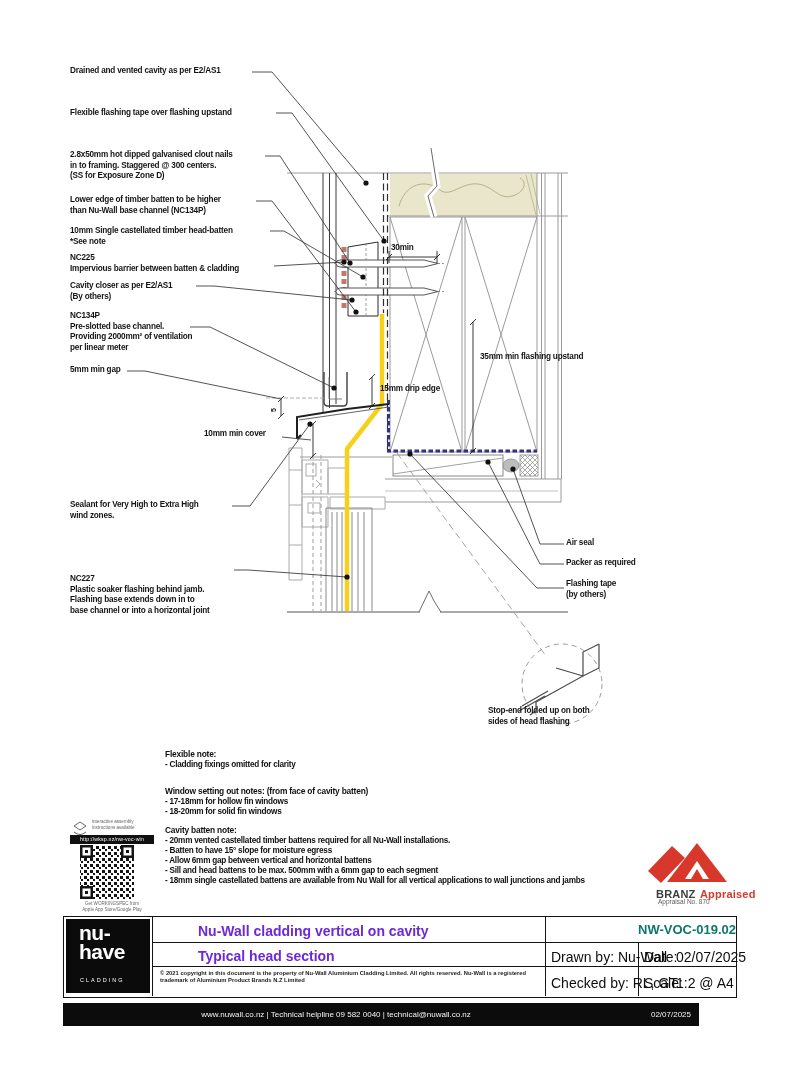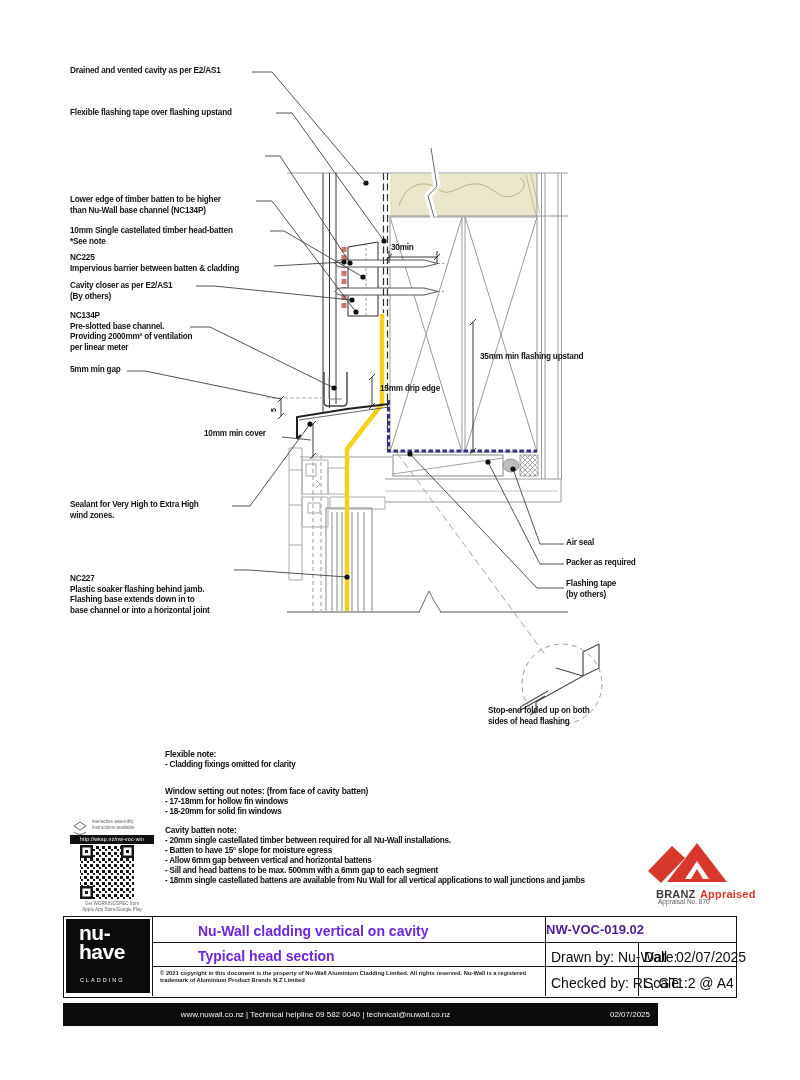--- a/index.html
+++ b/index.html
@@ -22,25 +22,25 @@
   .qr-app{font-size:4.6px;line-height:5.6px;color:#666;text-align:center;width:84px;white-space:pre-line;}
   .branz-brand{font-weight:bold;font-size:11px;color:#3d3d3d;letter-spacing:0.2px;margin-left:10px;}
   .branz-status{font-weight:bold;font-size:11px;color:#d8382c;letter-spacing:0.2px;}
   .branz-no{font-size:6.5px;color:#5c5c5c;}
   
   .tb-border{left:63px;top:916px;width:672px;height:80px;border:1.6px solid #141414;z-index:2;}
   .tb-line{background:#141414;z-index:3;}
   .tb-title{font-weight:bold;font-size:14px;color:#6d28d9;z-index:4;padding-left:36px;}
   .tb-small{font-weight:normal;font-size:14px;color:#0d0d0d;z-index:4;}
   .tb-copy{font-weight:bold;font-size:5.8px;line-height:7.2px;color:#1c1c1c;width:378px;z-index:4;}
-  .tb-code{font-weight:bold;font-size:13px;color:#4c1d95;width:190px;text-align:left;z-index:4;}
+  .tb-code{font-weight:bold;font-size:13px;color:#0f766e;width:190px;text-align:right;z-index:4;}
   .logo-box{left:66px;top:919px;width:84px;height:74px;background:#0b0b0b;z-index:4;}
   .logo-l{position:absolute;left:13px;color:#fff;font-weight:bold;font-size:21px;line-height:19px;letter-spacing:-0.5px;}
   .logo-tag{position:absolute;left:14px;top:58px;color:#fff;font-size:5.5px;letter-spacing:2px;}
-  .footer-bar{left:63px;top:1003px;width:595px;height:23px;background:#0c0c0c;z-index:2;}
+  .footer-bar{left:63px;top:1003px;width:595px;height:23px;background:#0c0c0c;z-index:2;padding-left:41px;}
   .footer-links{position:absolute;left:0;top:0;width:100%;height:23px;line-height:23px;
       text-align:center;padding-right:90px;box-sizing:border-box;color:#f2f2f2;font-size:8px;}
   .footer-date{position:absolute;right:8px;top:0;height:23px;line-height:23px;color:#f2f2f2;font-size:8px;}
 </style>
 </head>
 <body>
 
 <div id="sheet">
 
 <svg id="draw" width="800" height="1080" viewBox="0 0 800 1080">
@@ -224,20 +224,23 @@
   <g>
     <polygon points="648,871 672,846 685,858 661,883" fill="#d8382c"></polygon>
     <polygon points="667,882 697,843 727,882" fill="#d8382c"></polygon>
     <polygon points="697,861 709,879 685,879" fill="#fff"></polygon>
     <polygon points="697,869 703,879 691,879" fill="#d8382c"></polygon>
   </g>
 </svg>
 
 <div class="txt co" style="left:70px;top:66px">Drained and vented cavity as per E2/AS1</div>
 <div class="txt co" style="left:70px;top:108px">Flexible flashing tape over flashing upstand</div>
+<div class="txt co" style="left:70px;top:150px">2.8x50mm hot dipped galvanised clout nails
+in to framing. Staggered @ 300 centers.
+(SS for Exposure Zone D)</div>
 <div class="txt co" style="left:70px;top:195px">Lower edge of timber batten to be higher
 than Nu-Wall base channel (NC134P)</div>
 <div class="txt co" style="left:70px;top:226px">10mm Single castellated timber head-batten
 *See note</div>
 <div class="txt co" style="left:70px;top:253px">NC225
 Impervious barrier between batten &amp; cladding</div>
 <div class="txt co" style="left:70px;top:281px">Cavity closer as per E2/AS1
 (By others)</div>
 <div class="txt co" style="left:70px;top:311px">NC134P
 Pre-slotted base channel.
@@ -266,21 +269,21 @@
 sides of head flashing</div>
 
 <div class="txt note-title" style="left:165px;top:749px">Flexible note:</div>
 <div class="txt note-item" style="left:165px;top:760px">- Cladding fixings omitted for clarity</div>
 
 <div class="txt note-title" style="left:165px;top:786px">Window setting out notes: (from face of cavity batten)</div>
 <div class="txt note-item" style="left:165px;top:797px">- 17-18mm for hollow fin windows</div>
 <div class="txt note-item" style="left:165px;top:807px">- 18-20mm for solid fin windows</div>
 
 <div class="txt note-title" style="left:165px;top:825px">Cavity batten note:</div>
-<div class="txt note-item" style="left:165px;top:836px">- 20mm single castellated timber between required for all Nu-Wall installations.</div>
+<div class="txt note-item" style="left:165px;top:836px">- 20mm vented castellated timber battens required for all Nu-Wall installations.</div>
 <div class="txt note-item" style="left:165px;top:846px">- Batten to have 15° slope for moisture egress</div>
 <div class="txt note-item" style="left:165px;top:856px">- Allow 6mm gap between vertical and horizontal battens</div>
 <div class="txt note-item" style="left:165px;top:866px">- Sill and head battens to be max. 500mm with a 6mm gap to each segment</div>
 <div class="txt note-item" style="left:165px;top:876px">- 18mm single castellated battens are available from Nu Wall for all vertical applications to wall junctions and jambs</div>
 
 <div class="txt qr-cap" style="left:92px;top:819px">interactive assembly
 instructions available</div>
 <div class="txt qr-url" style="left:70px;top:835px">http://wksp.nz/nw-voc-win</div>
 <div class="txt qr-app" style="left:70px;top:901px">Get WORKINGSPEC from
 Apple App Store/Google Play</div>

